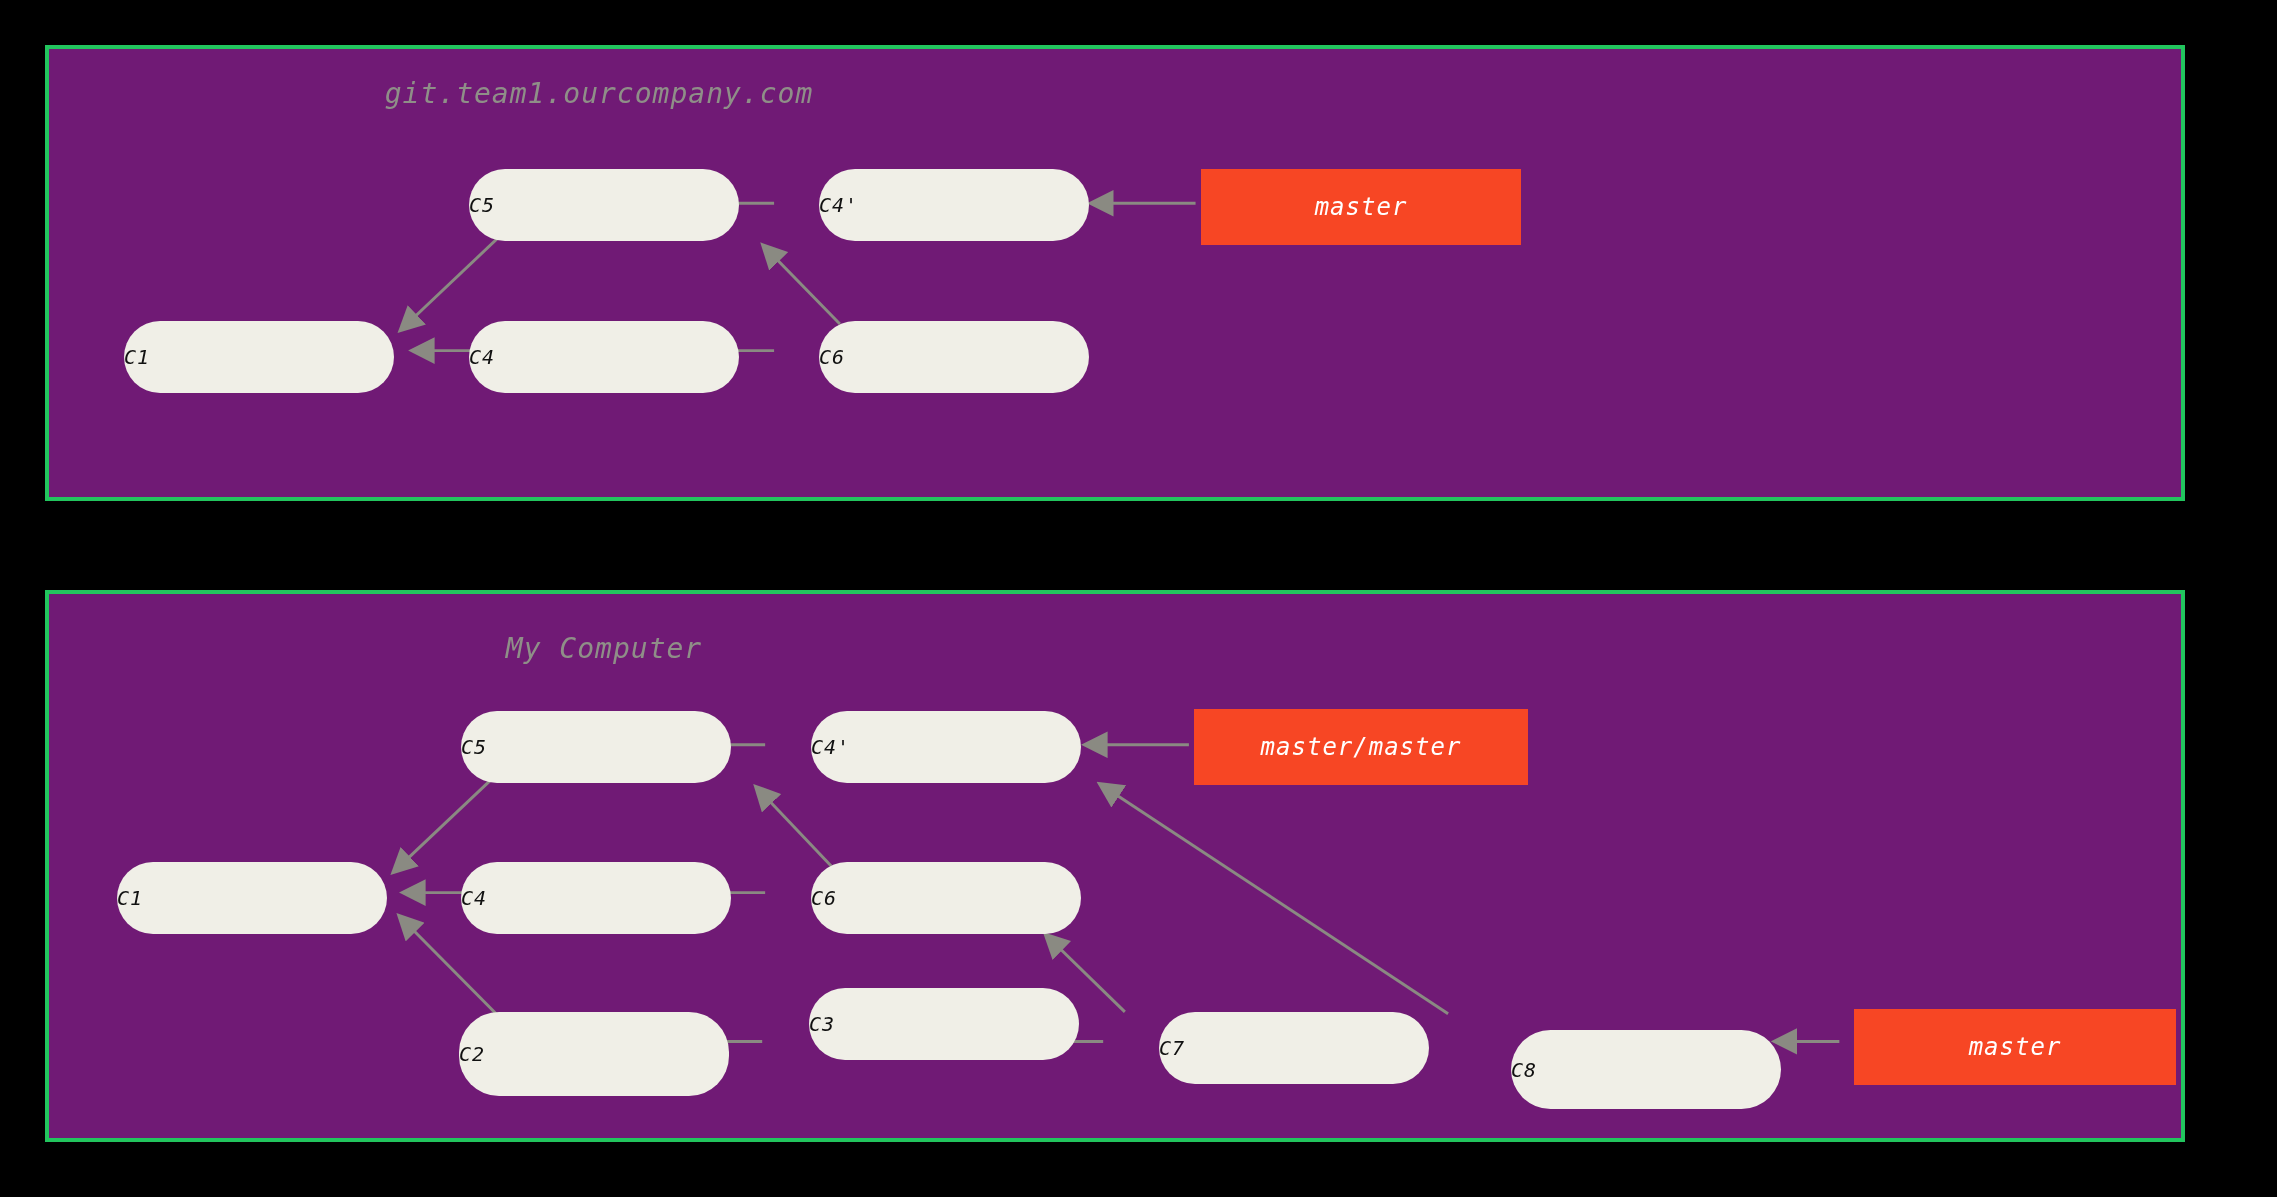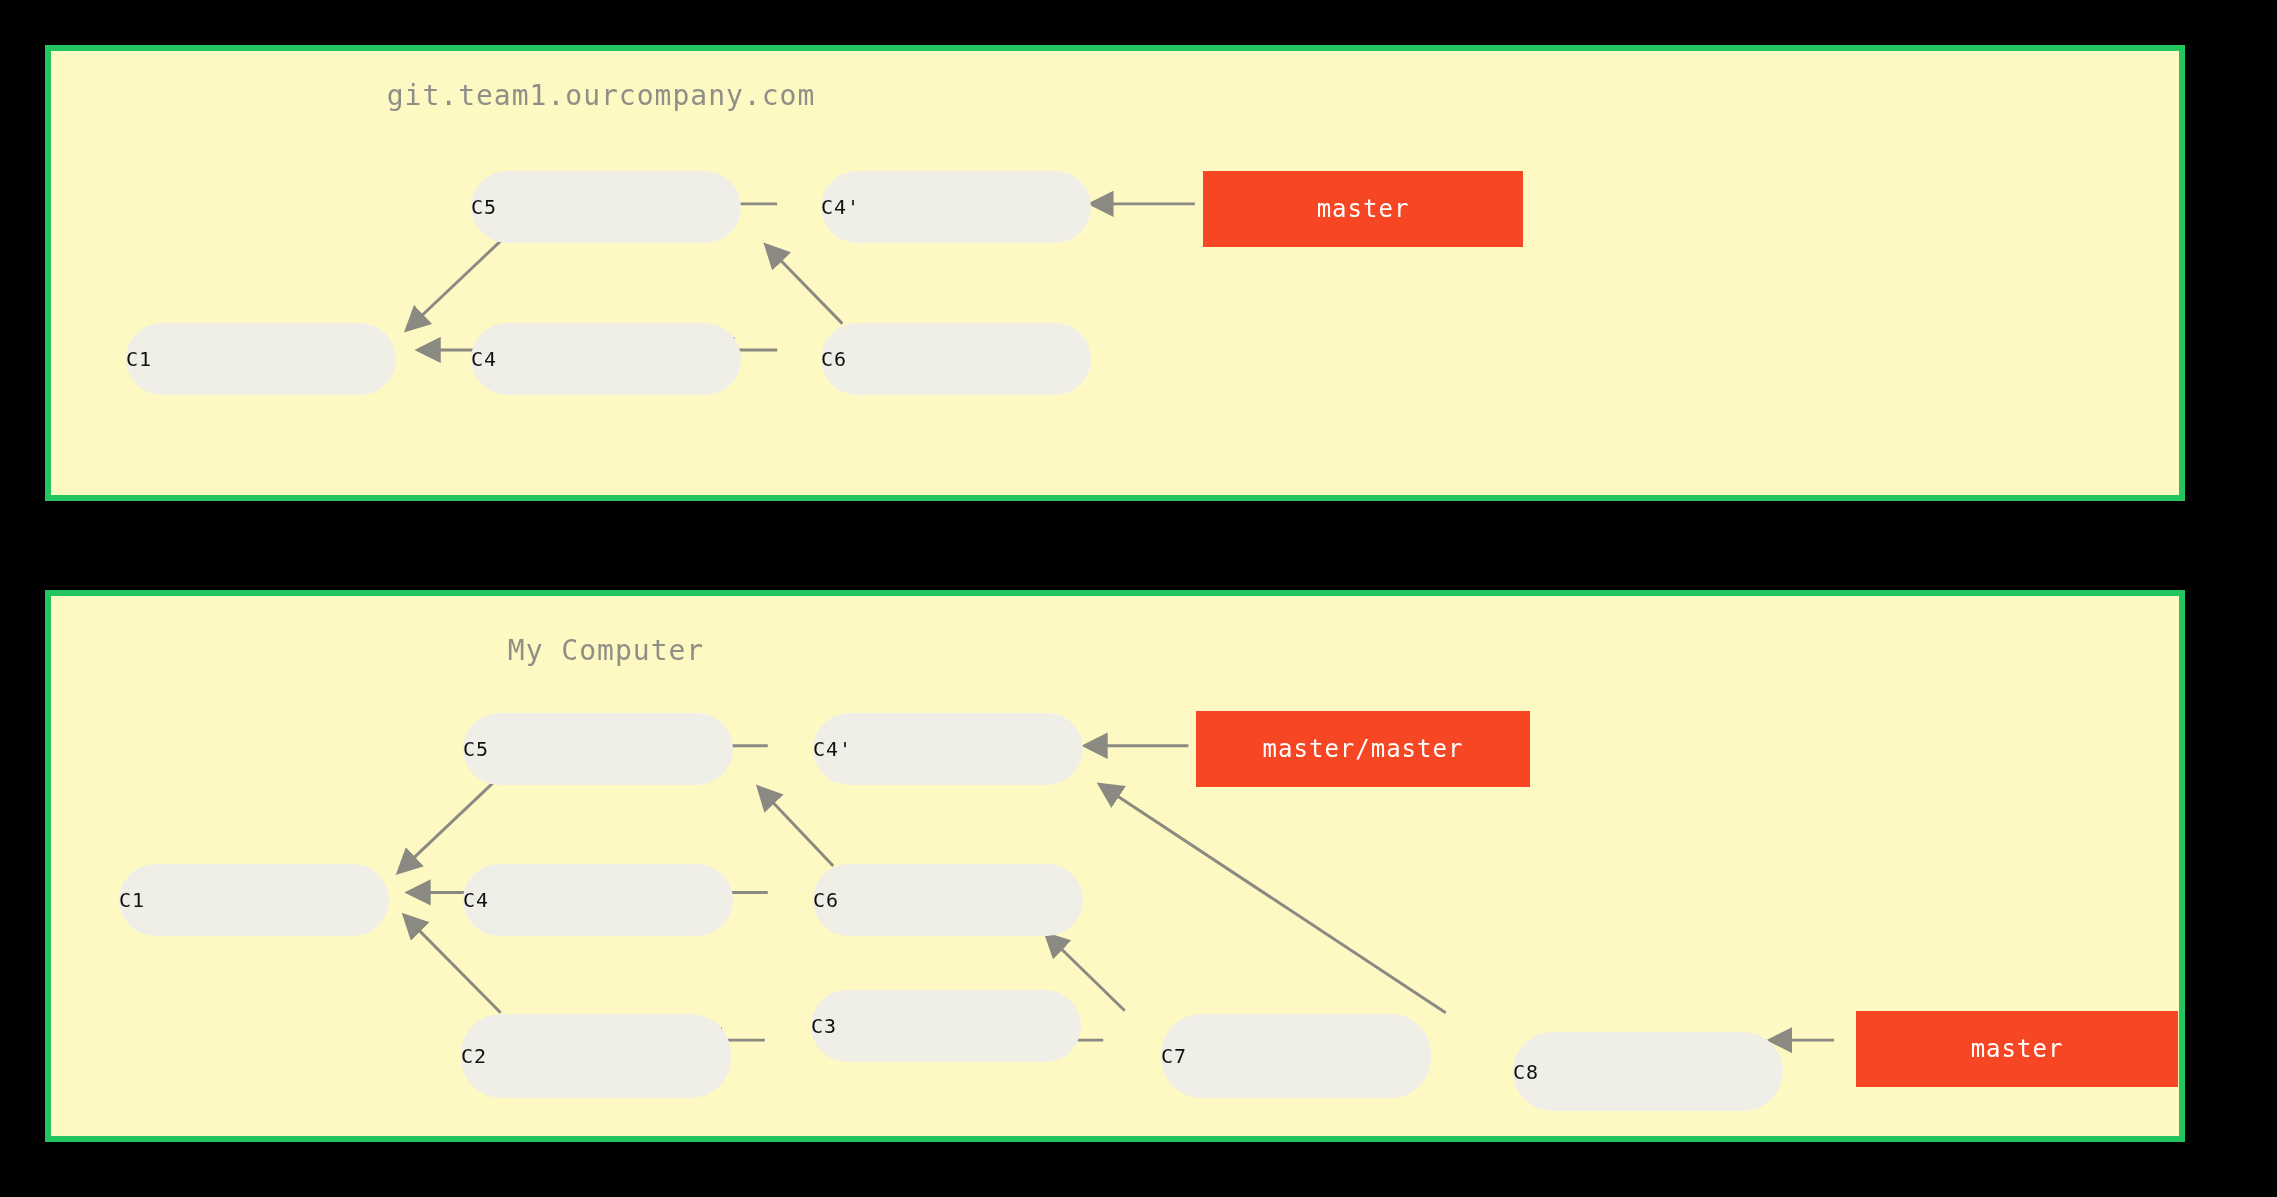--- a/index.html
+++ b/index.html
@@ -13,23 +13,24 @@
     font-family: "DejaVu Sans Mono", monospace;
     overflow: hidden;
   }
   .stage {
     position: relative;
     width: 2277px;
     height: 1197px;
   }
   .panel {
     position: absolute;
-    border: 6px solid #22c55e;
+    border: 4px solid #22c55e;
     box-sizing: border-box;
-    background: #fef9c3;
+    background: #701a75;
+    font-style: italic;
   }
   #panel-remote {
     left: 45px;
     top: 45px;
     width: 2140px;
     height: 456px;
   }
   #panel-local {
     left: 45px;
     top: 590px;
@@ -199,21 +200,21 @@
     </div>
 
     <div class="commit" style="left:410px; top:418px; width:270px; height:84px;">
       <span>C2</span>
     </div>
 
     <div class="commit" style="left:760px; top:394px; width:270px; height:72px;">
       <span>C3</span>
     </div>
 
-    <div class="commit" style="left:1110px; top:418px; width:270px; height:84px;">
+    <div class="commit" style="left:1110px; top:418px; width:270px; height:72px;">
       <span>C7</span>
     </div>
 
     <div class="commit" style="left:1462px; top:436px; width:270px; height:79px;">
       <span>C8</span>
     </div>
 
     <div class="branch" style="left:1145px; top:115px; width:334px; height:76px;">
       <span>master/master</span>
     </div>

